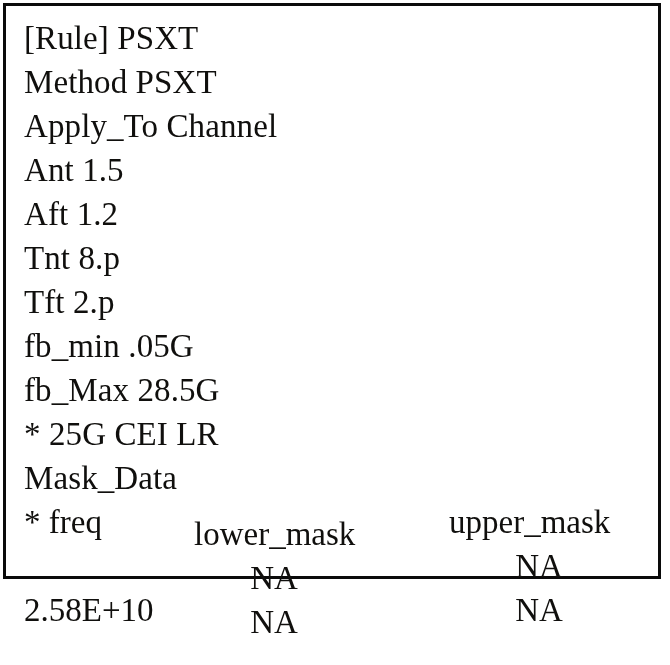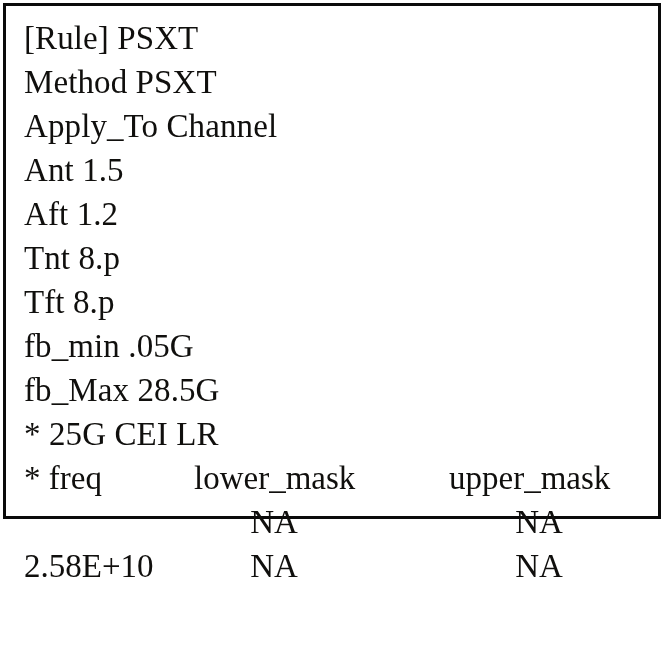--- a/index.html
+++ b/index.html
@@ -12,21 +12,21 @@
     width: 670px;
     height: 665px;
     background: #ffffff;
     overflow: hidden;
   }
   #code-panel {
     position: absolute;
     left: 3px;
     top: 3px;
     width: 658px;
-    height: 516px;
+    height: 576px;
     box-sizing: border-box;
     border: 3px solid #0a0a0a;
     background: #ffffff;
   }
   .code-lines {
     position: absolute;
     left: 18px;
     top: 10px;
     right: 6px;
   }
@@ -51,21 +51,21 @@
   }
   .tbl .c0 {
     position: absolute;
     left: 0px;
     top: 0;
     text-align: center;
   }
   .tbl .c1 {
     position: absolute;
     left: 170px;
-    top: 0;
+    top: 12px;
     width: 160px;
     text-align: center;
   }
   .tbl .c2 {
     position: absolute;
     left: 425px;
     top: 0;
     width: 180px;
     text-align: center;
   }
@@ -82,24 +82,25 @@
 <div id="page">
   <div id="code-panel">
     <div class="code-lines">
 
       <div class="code-line">[Rule] PSXT</div>
       <div class="code-line">Method PSXT</div>
       <div class="code-line">Apply_To Channel</div>
       <div class="code-line">Ant 1.5</div>
       <div class="code-line">Aft 1.2</div>
       <div class="code-line">Tnt 8.p</div>
-      <div class="code-line">Tft 8.p</div>
+      <div class="code-line">Tft 2.p</div>
       <div class="code-line">fb_min .05G</div>
       <div class="code-line">fb_Max 28.5G</div>
       <div class="code-line">* 25G CEI LR</div>
+      <div class="code-line">Mask_Data</div>
 
       <div class="tbl header">
         <span class="c0">* freq</span>
         <span class="c1">lower_mask</span>
         <span class="c2">upper_mask</span>
       </div>
 
       <div class="tbl">
         <span class="c1">NA</span>
         <span class="c2">NA</span>

